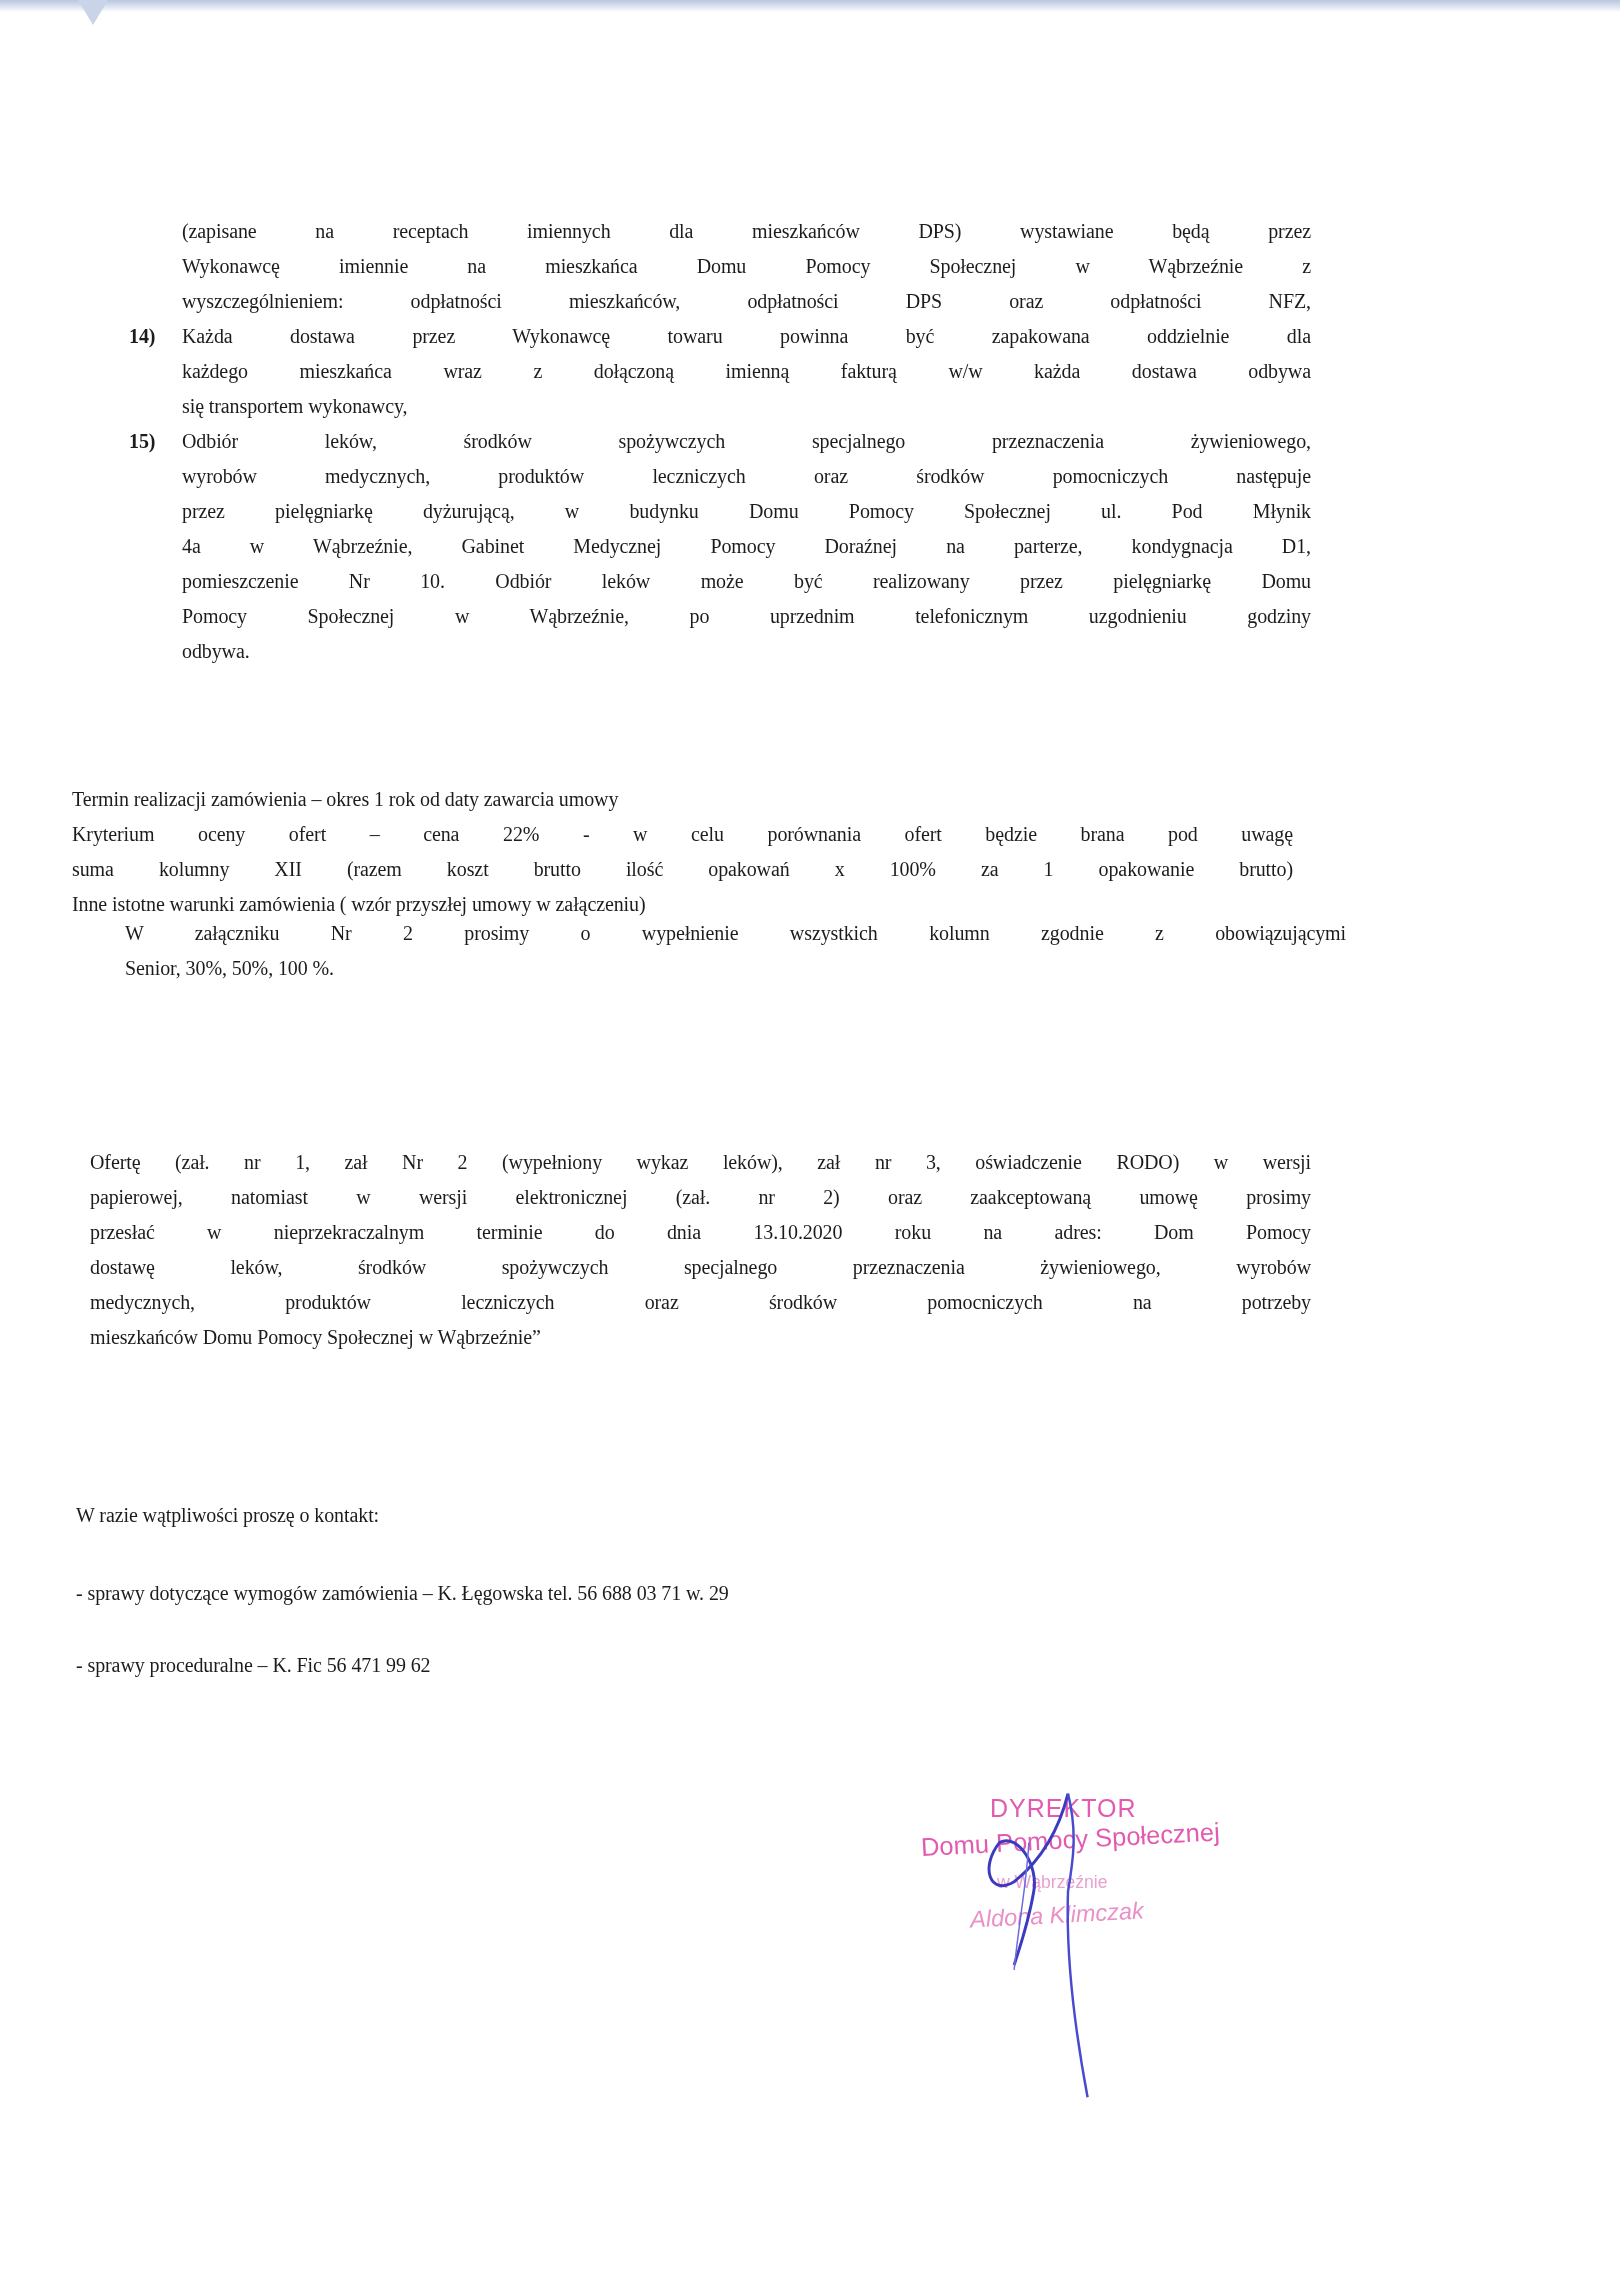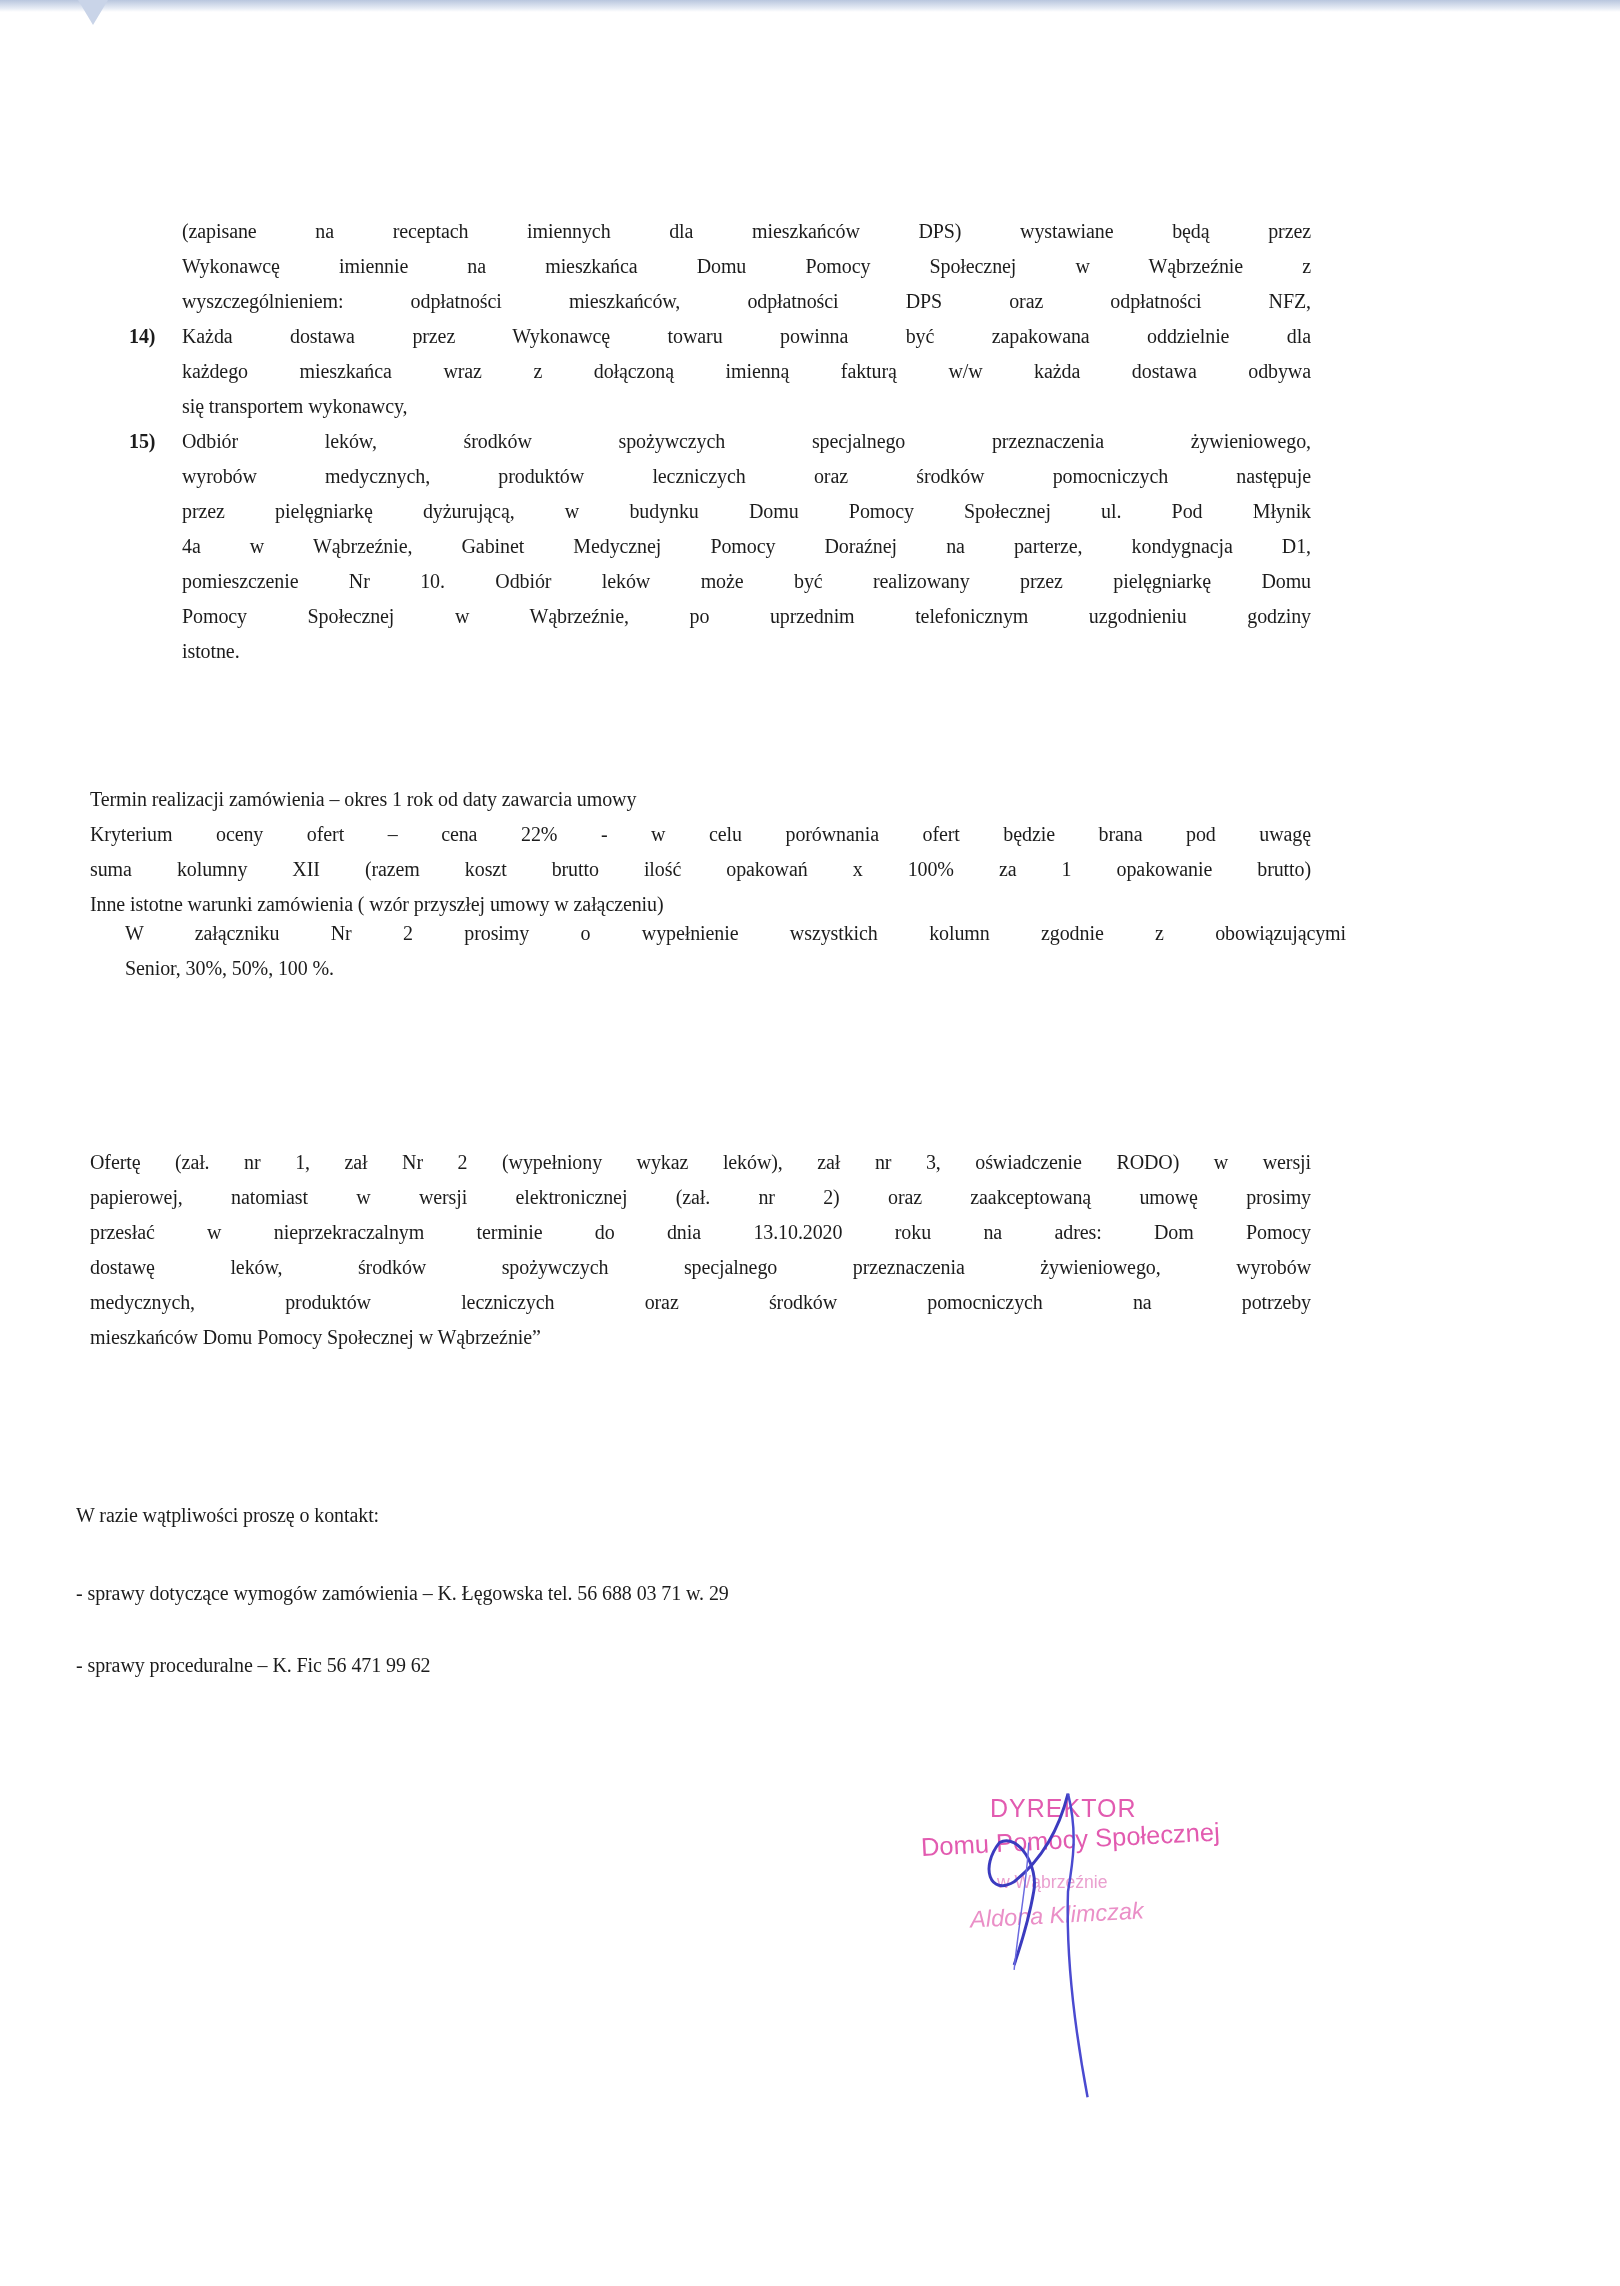--- a/index.html
+++ b/index.html
@@ -46,25 +46,25 @@
     <span class="line last">się transportem wykonawcy,</span>
   </div>
   <div class="item para" style="position:relative;">
     <span class="num">15)</span>
     <span class="line">Odbiór leków, środków spożywczych specjalnego przeznaczenia żywieniowego,</span>
     <span class="line">wyrobów medycznych, produktów leczniczych oraz środków pomocniczych następuje</span>
     <span class="line">przez pielęgniarkę dyżurującą, w budynku Domu Pomocy Społecznej ul. Pod Młynik</span>
     <span class="line">4a w Wąbrzeźnie, Gabinet Medycznej Pomocy Doraźnej na parterze, kondygnacja D1,</span>
     <span class="line">pomieszczenie Nr 10. Odbiór leków może być realizowany przez pielęgniarkę Domu</span>
     <span class="line">Pomocy Społecznej w Wąbrzeźnie, po uprzednim telefonicznym uzgodnieniu godziny</span>
-    <span class="line last">istotne.</span>
+    <span class="line last">odbywa.</span>
   </div>
 </div>
 
-<div class="para" style="left:90px; top:782px; width:1221px;">
+<div class="para" style="left:72px; top:782px; width:1221px;">
   <span class="line last">Termin realizacji zamówienia – okres 1 rok od daty zawarcia umowy</span>
   <span class="line"><span>Kryterium oceny ofert – cena 22% </span><span class="b">- w celu porównania ofert będzie brana pod uwagę</span></span>
   <span class="line b">suma kolumny XII (razem koszt brutto ilość opakowań x 100% za 1 opakowanie brutto)</span>
   <span class="line last">Inne istotne warunki zamówienia ( wzór przyszłej umowy w załączeniu)</span>
 </div>
 
 <div class="para" style="left:90px; top:916px; width:1221px;margin-left:35px;">
   <span class="line">W załączniku Nr 2 prosimy o wypełnienie wszystkich kolumn zgodnie z obowiązującymi</span>
   <span class="line last">Senior, 30%, 50%, 100 %.</span>
 </div>

